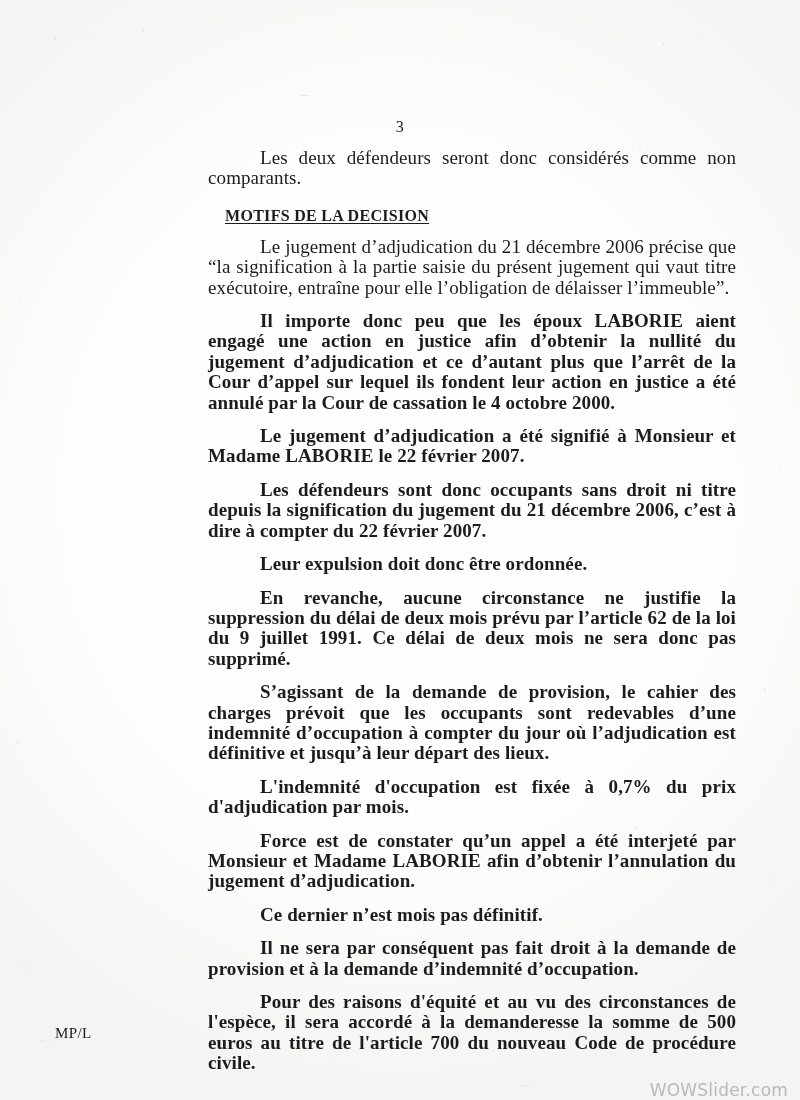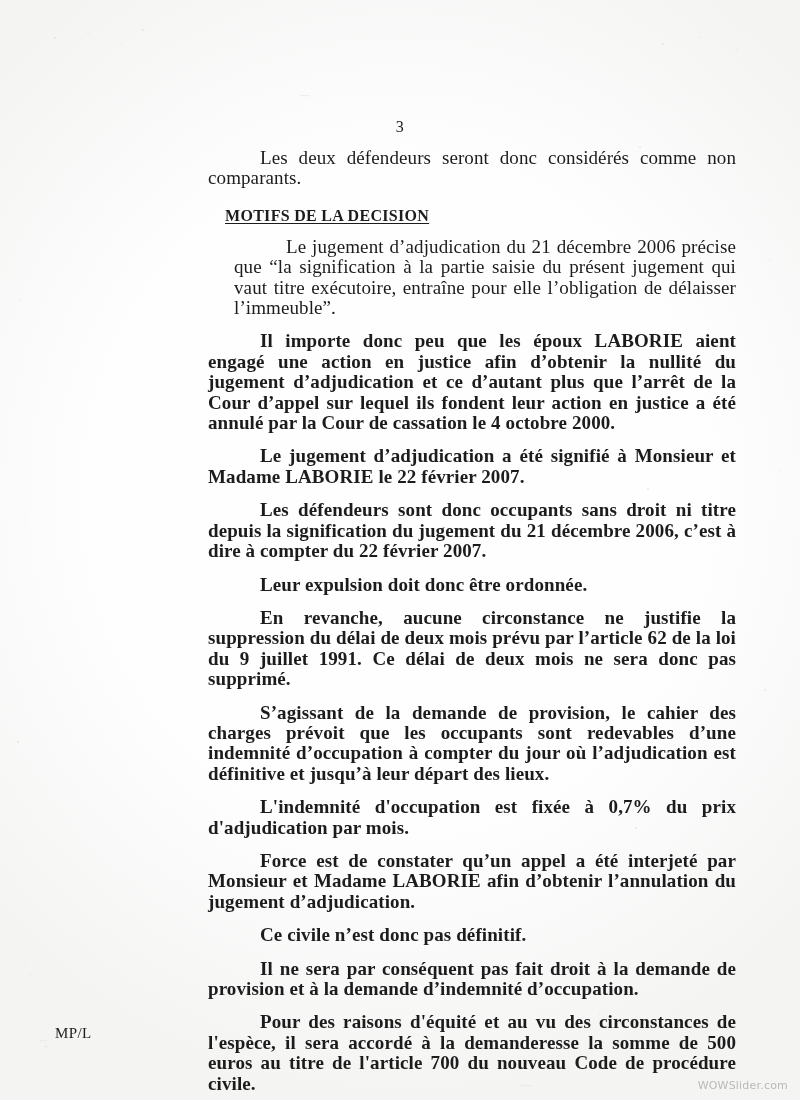--- a/index.html
+++ b/index.html
@@ -55,21 +55,21 @@
     margin: 0 0 0 0;
     font-size: 19px;
     line-height: 20.4px;
     text-align: justify;
     text-indent: 52px;
     letter-spacing: .1px;
   }
   p.para + p.para { margin-top: 13px; }
 
   p.para.gap-lg { margin-top: 17px; font-weight: bold; }
-  p.para.gap-sm { margin-top: 11px; margin-left: 26px; }
+  p.para.gap-sm { margin-top: 11px; }
 
   .section-heading {
     margin: 17px 0 0 17px;
     font-size: 16px;
     font-weight: bold;
     letter-spacing: .3px;
     text-decoration: underline;
     text-underline-offset: 2px;
     display: inline-block;
   }
@@ -80,23 +80,23 @@
     position: absolute;
     left: 55px;
     top: 1025px;
     font-size: 15px;
     letter-spacing: .4px;
   }
 
   .watermark {
     position: absolute;
     right: 12px;
-    bottom: 8px;
+    bottom: 0;
     font-family: "DejaVu Sans", sans-serif;
-    font-size: 11px;
+    font-size: 17px;
     color: #b9b9b9;
     letter-spacing: .2px;
     text-align: right;
   }
 </style>
 </head>
 <body>
 
 <div id="page">
 
@@ -149,21 +149,21 @@
 
     <p class="para gap-sm">Le jugement d’adjudication du 21 décembre 2006 précise que “la signification à la partie saisie du présent jugement qui vaut titre exécutoire, entraîne pour elle l’obligation de délaisser l’immeuble”.</p>
     <p class="para gap-lg">Il importe donc peu que les époux LABORIE aient engagé une action en justice afin d’obtenir la nullité du jugement d’adjudication et ce d’autant plus que l’arrêt de la Cour d’appel sur lequel ils fondent leur action en justice a été annulé par la Cour de cassation le 4 octobre 2000.</p>
     <p class="para gap-lg">Le jugement d’adjudication a été signifié à Monsieur et Madame LABORIE le 22 février 2007.</p>
     <p class="para gap-lg">Les défendeurs sont donc occupants sans droit ni titre depuis la signification du jugement du 21 décembre 2006, c’est à dire à compter du 22 février 2007.</p>
     <p class="para gap-lg">Leur expulsion doit donc être ordonnée.</p>
     <p class="para gap-lg">En revanche, aucune circonstance ne justifie la suppression du délai de deux mois prévu par l’article 62 de la loi du 9 juillet 1991. Ce délai de deux mois ne sera donc pas supprimé.</p>
     <p class="para gap-lg">S’agissant de la demande de provision, le cahier des charges prévoit que les occupants sont redevables d’une indemnité d’occupation à compter du jour où l’adjudication est définitive et jusqu’à leur départ des lieux.</p>
     <p class="para gap-lg">L'indemnité d'occupation est fixée à 0,7% du prix d'adjudication par mois.</p>
     <p class="para gap-lg">Force est de constater qu’un appel a été interjeté par Monsieur et Madame LABORIE afin d’obtenir l’annulation du jugement d’adjudication.</p>
-    <p class="para gap-lg">Ce civile n’est donc pas définitif.</p>
+    <p class="para gap-lg">Ce dernier n’est mois pas définitif.</p>
     <p class="para gap-lg">Il ne sera par conséquent pas fait droit à la demande de provision et à la demande d’indemnité d’occupation.</p>
     <p class="para gap-lg">Pour des raisons d'équité et au vu des circonstances de l'espèce, il sera accordé à la demanderesse la somme de 500 euros au titre de l'article 700 du nouveau Code de procédure civile.</p>
 
   </div>
 
   <div class="footer-ref">MP/L</div>
 
   <div class="watermark">WOWSlider.com</div>
 
 </div>

